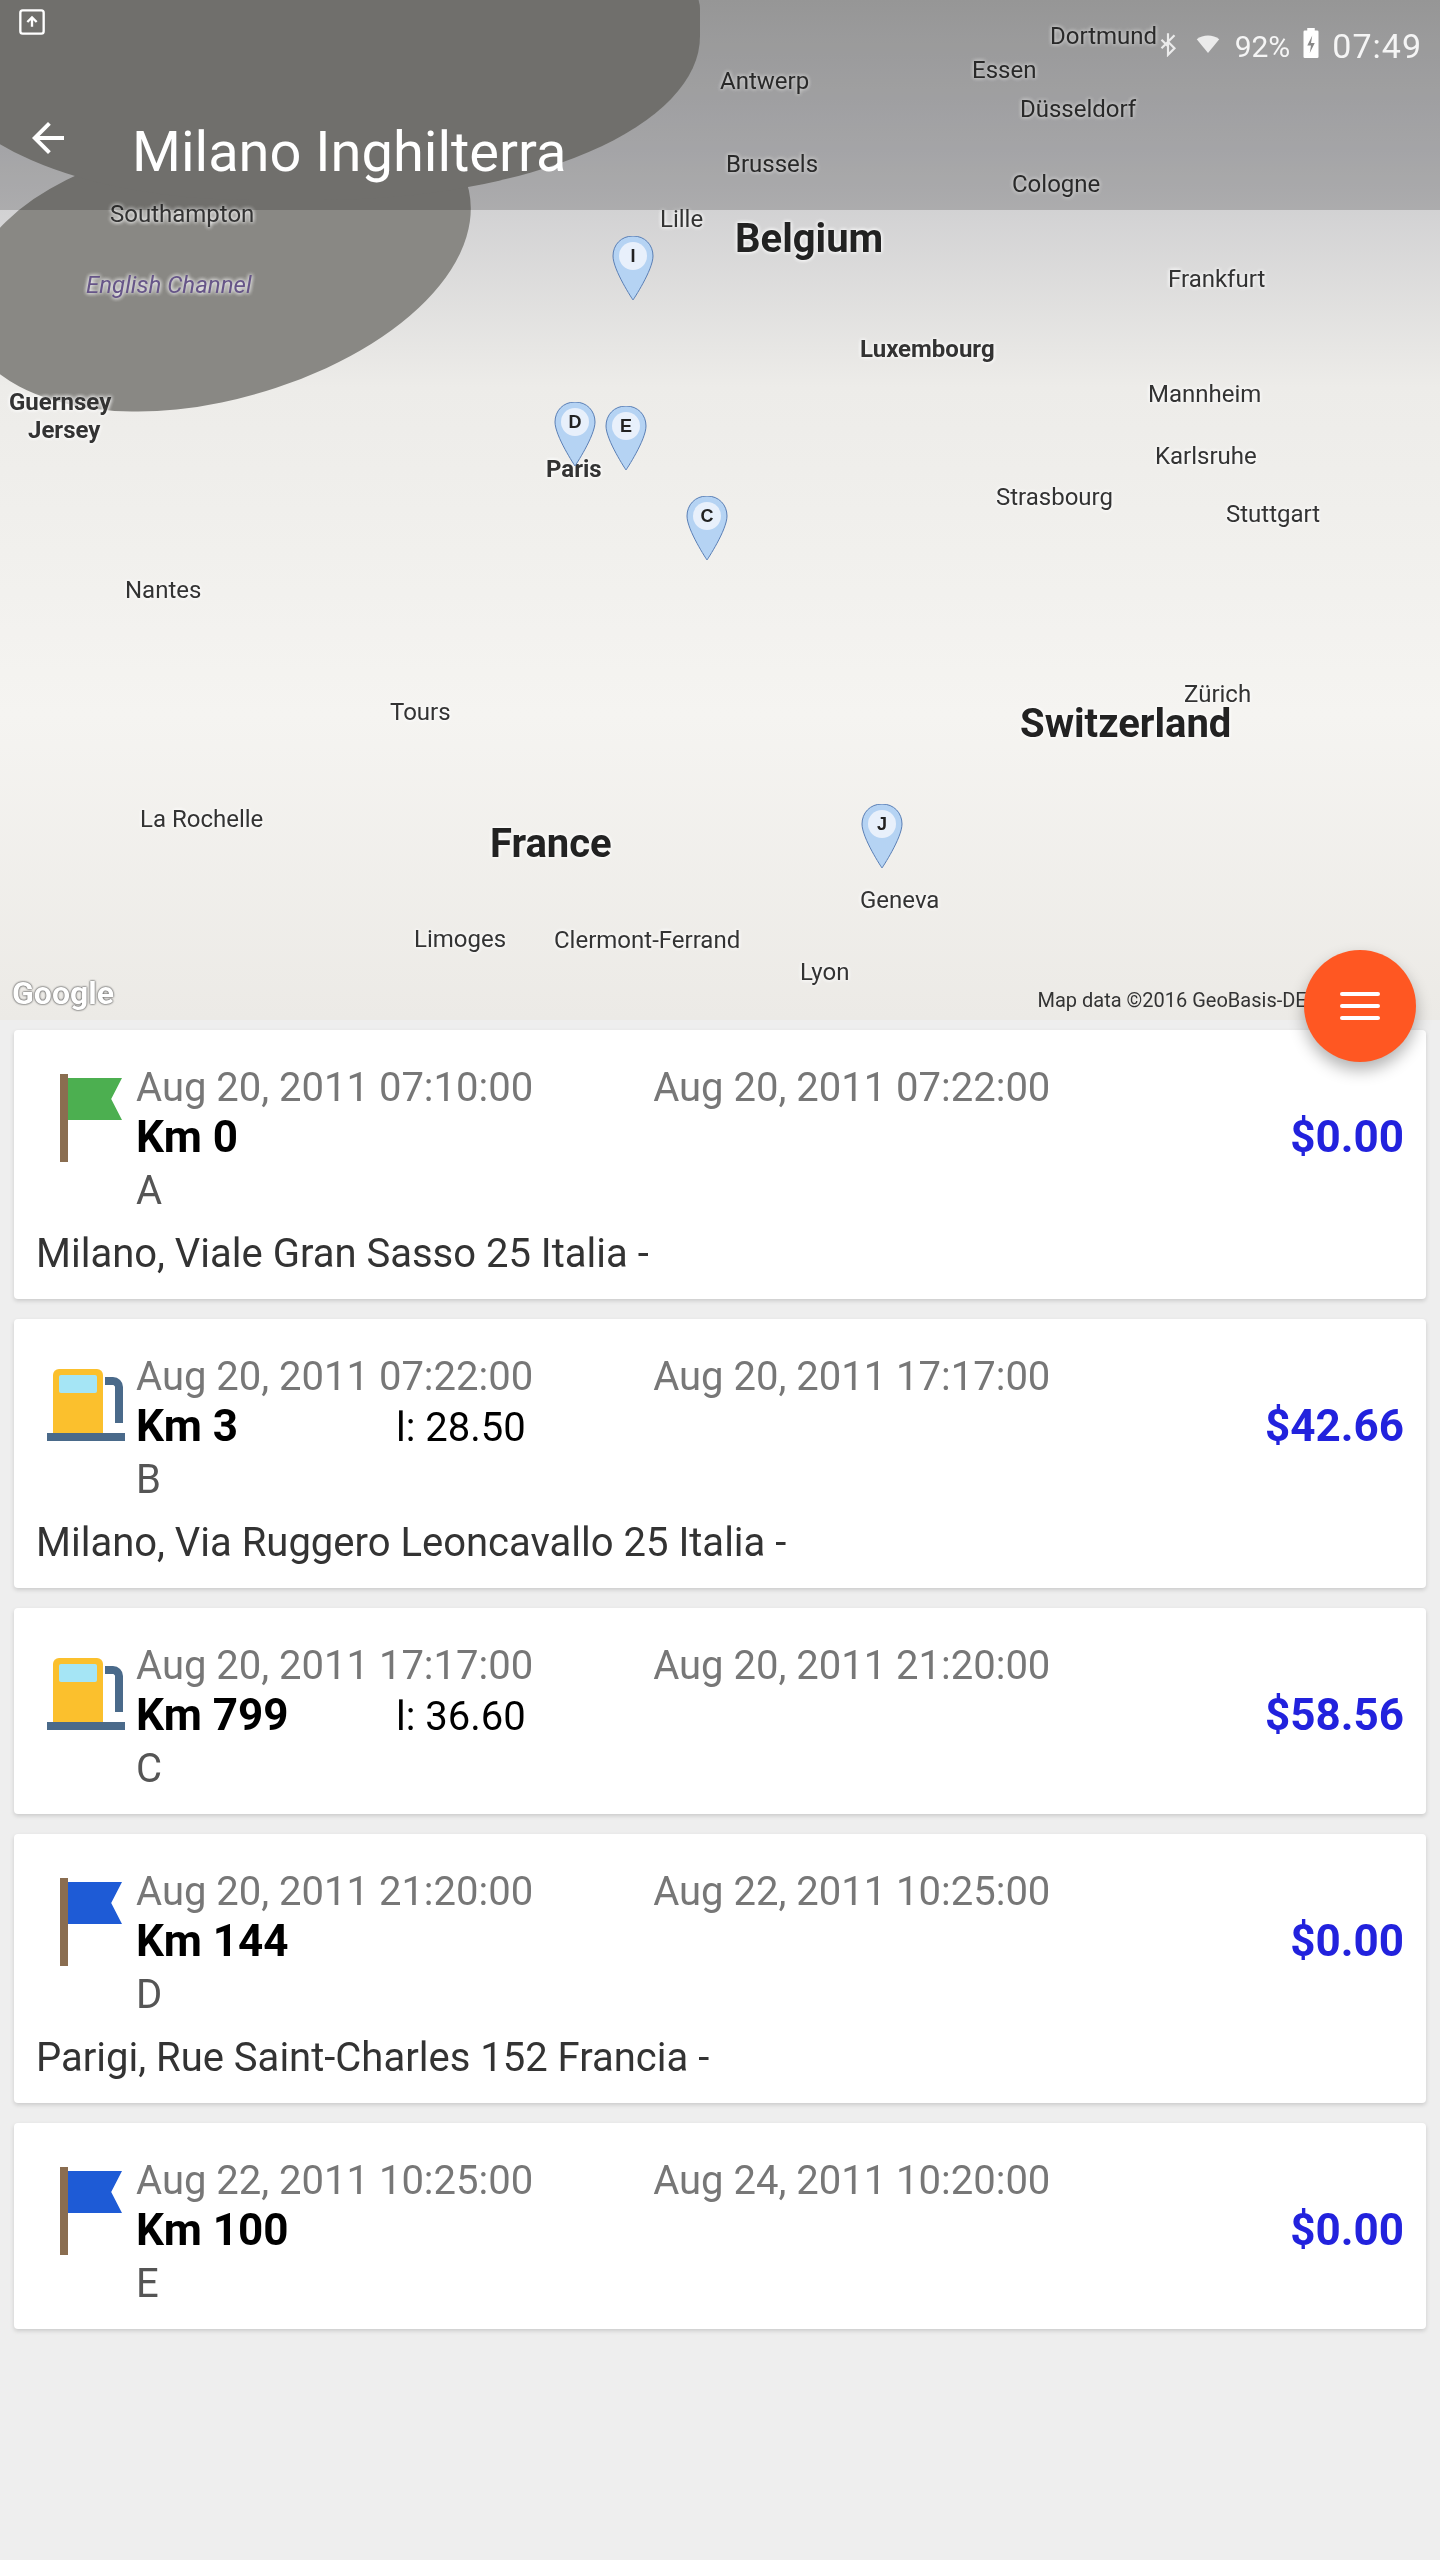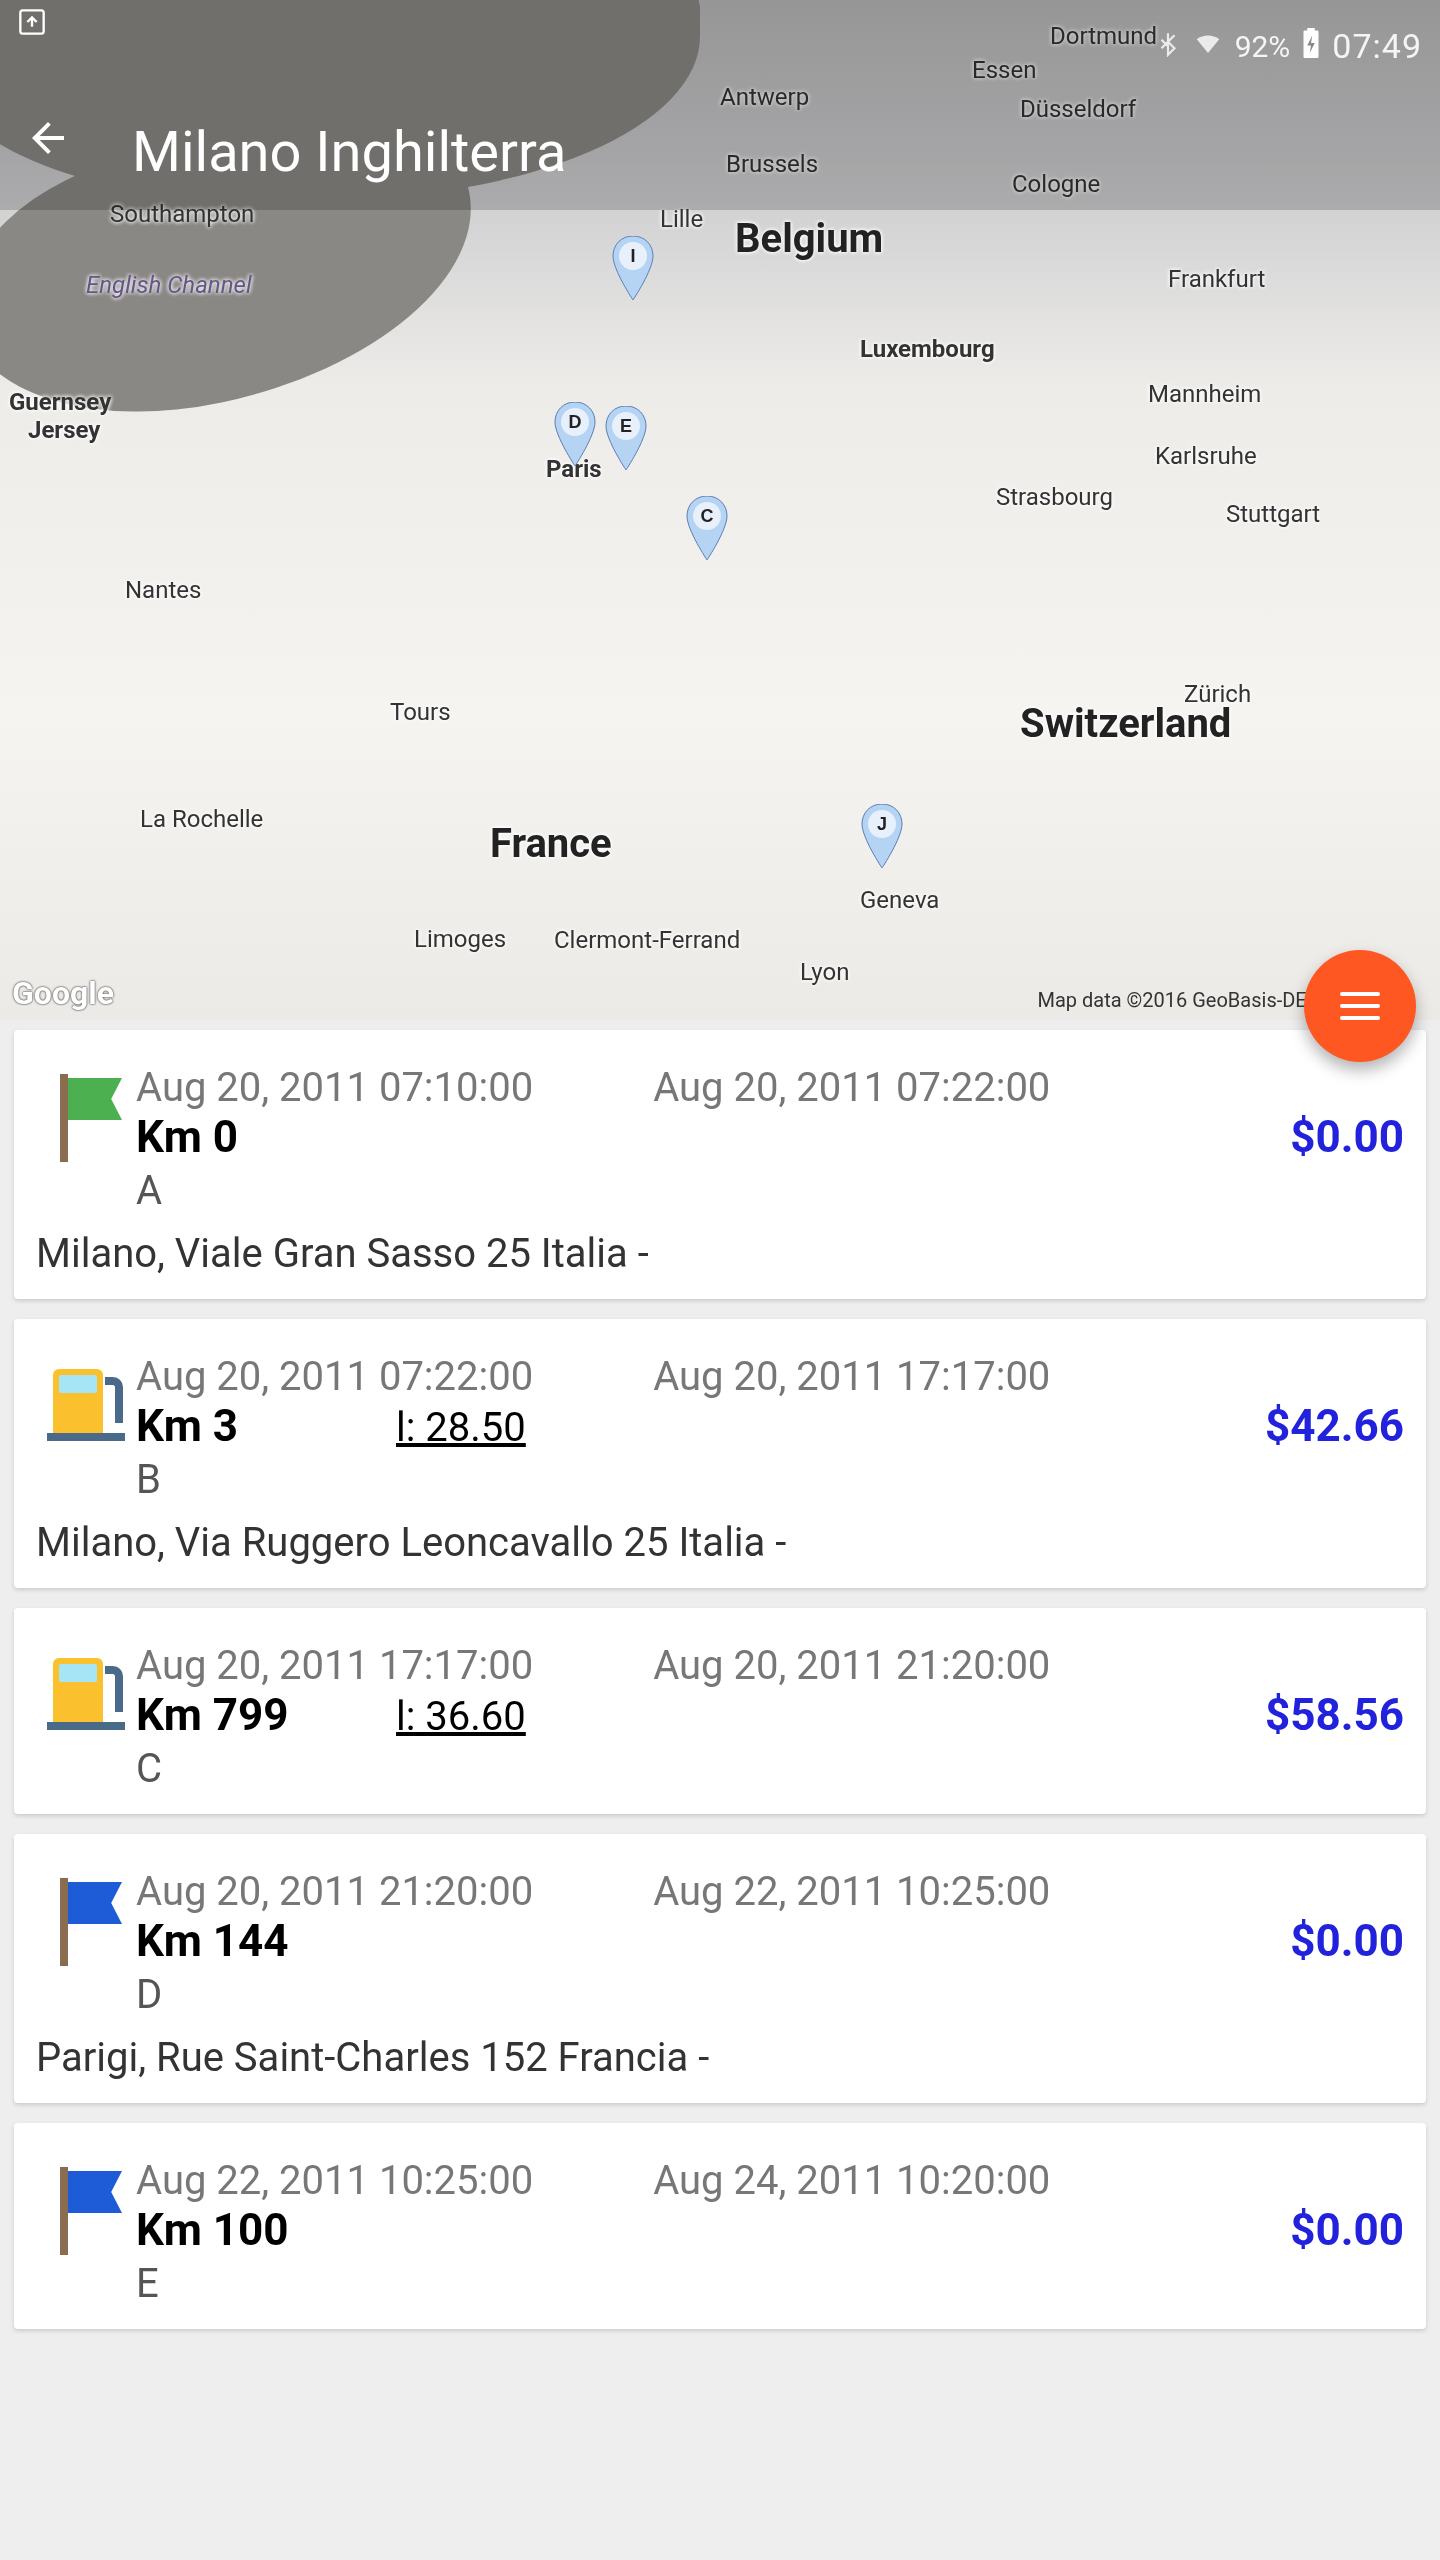--- a/index.html
+++ b/index.html
@@ -35,21 +35,21 @@
   
   
   .list { position: absolute; top: 1030px; left: 0; right: 0; bottom: 0; padding: 0 14px; }
   .card { background: #fff; border-radius: 4px; margin-bottom: 20px; box-shadow: 0 2px 4px rgba(0,0,0,0.15); padding: 34px 22px 22px; }
   .row1 { display: flex; align-items: flex-start; }
   .icon-col { width: 100px; display: flex; align-items: center; justify-content: center; padding-top: 10px; }
   .mid-col { flex: 1; }
   .times { display: flex; gap: 120px; color: #777; font-size: 40px; }
   .kmline { display: flex; align-items: baseline; }
   .km { font-size: 44px; font-weight: 700; color: #000; width: 260px; }
-  .liters { font-size: 40px; color: #000; flex: 1; text-decoration: underline; }
+  .liters { font-size: 40px; color: #000; flex: 1; }
   .price { font-size: 44px; font-weight: 700; color: #2222dd; margin-left: auto; }
   .letter { font-size: 40px; color: #555; margin-top: 4px; }
   .addr { font-size: 40px; color: #333; margin-top: 16px; }
   
   
   .flag-icon { position: relative; width: 72px; height: 88px; }
   .flag-pole { position: absolute; left: 10px; top: 0; width: 8px; height: 88px; background: #8a6d50; }
   .flag-cloth { position: absolute; left: 18px; top: 4px; width: 54px; height: 42px; }
   .flag-green .flag-cloth { background: #4caf50; clip-path: polygon(0 0, 100% 0, 80% 50%, 100% 100%, 0 100%); }
   .flag-blue .flag-cloth { background: #1e5bd6; clip-path: polygon(0 0, 100% 0, 80% 50%, 100% 100%, 0 100%); }
@@ -72,21 +72,21 @@
   <div class="map-label small" style="left:860px; top:335px; font-weight:700">Luxembourg</div>
 
   <div class="map-label small" style="left:190px; top:23px">Oxford</div>
   <div class="map-label small" style="left:40px; top:38px">Bristol</div>
   <div class="map-label small" style="left:280px; top:25px">London</div>
   <div class="map-label small" style="left:252px; top:106px">Brighton</div>
   <div class="map-label small" style="left:110px; top:200px">Southampton</div>
   <div class="map-label small" style="left:86px; top:271px; font-style:italic; color:#658">English Channel</div>
   <div class="map-label small" style="left:9px; top:388px; font-weight:700">Guernsey</div>
   <div class="map-label small" style="left:28px; top:416px; font-weight:700">Jersey</div>
-  <div class="map-label small" style="left:720px; top:83px">Antwerp</div>
+  <div class="map-label small" style="left:720px; top:67px">Antwerp</div>
   <div class="map-label small" style="left:726px; top:150px">Brussels</div>
   <div class="map-label small" style="left:660px; top:205px">Lille</div>
   <div class="map-label small" style="left:1050px; top:22px">Dortmund</div>
   <div class="map-label small" style="left:972px; top:56px">Essen</div>
   <div class="map-label small" style="left:1020px; top:95px">Düsseldorf</div>
   <div class="map-label small" style="left:1012px; top:170px">Cologne</div>
   <div class="map-label small" style="left:1168px; top:265px">Frankfurt</div>
   <div class="map-label small" style="left:1148px; top:380px">Mannheim</div>
   <div class="map-label small" style="left:1155px; top:442px">Karlsruhe</div>
   <div class="map-label small" style="left:1226px; top:500px">Stuttgart</div>

